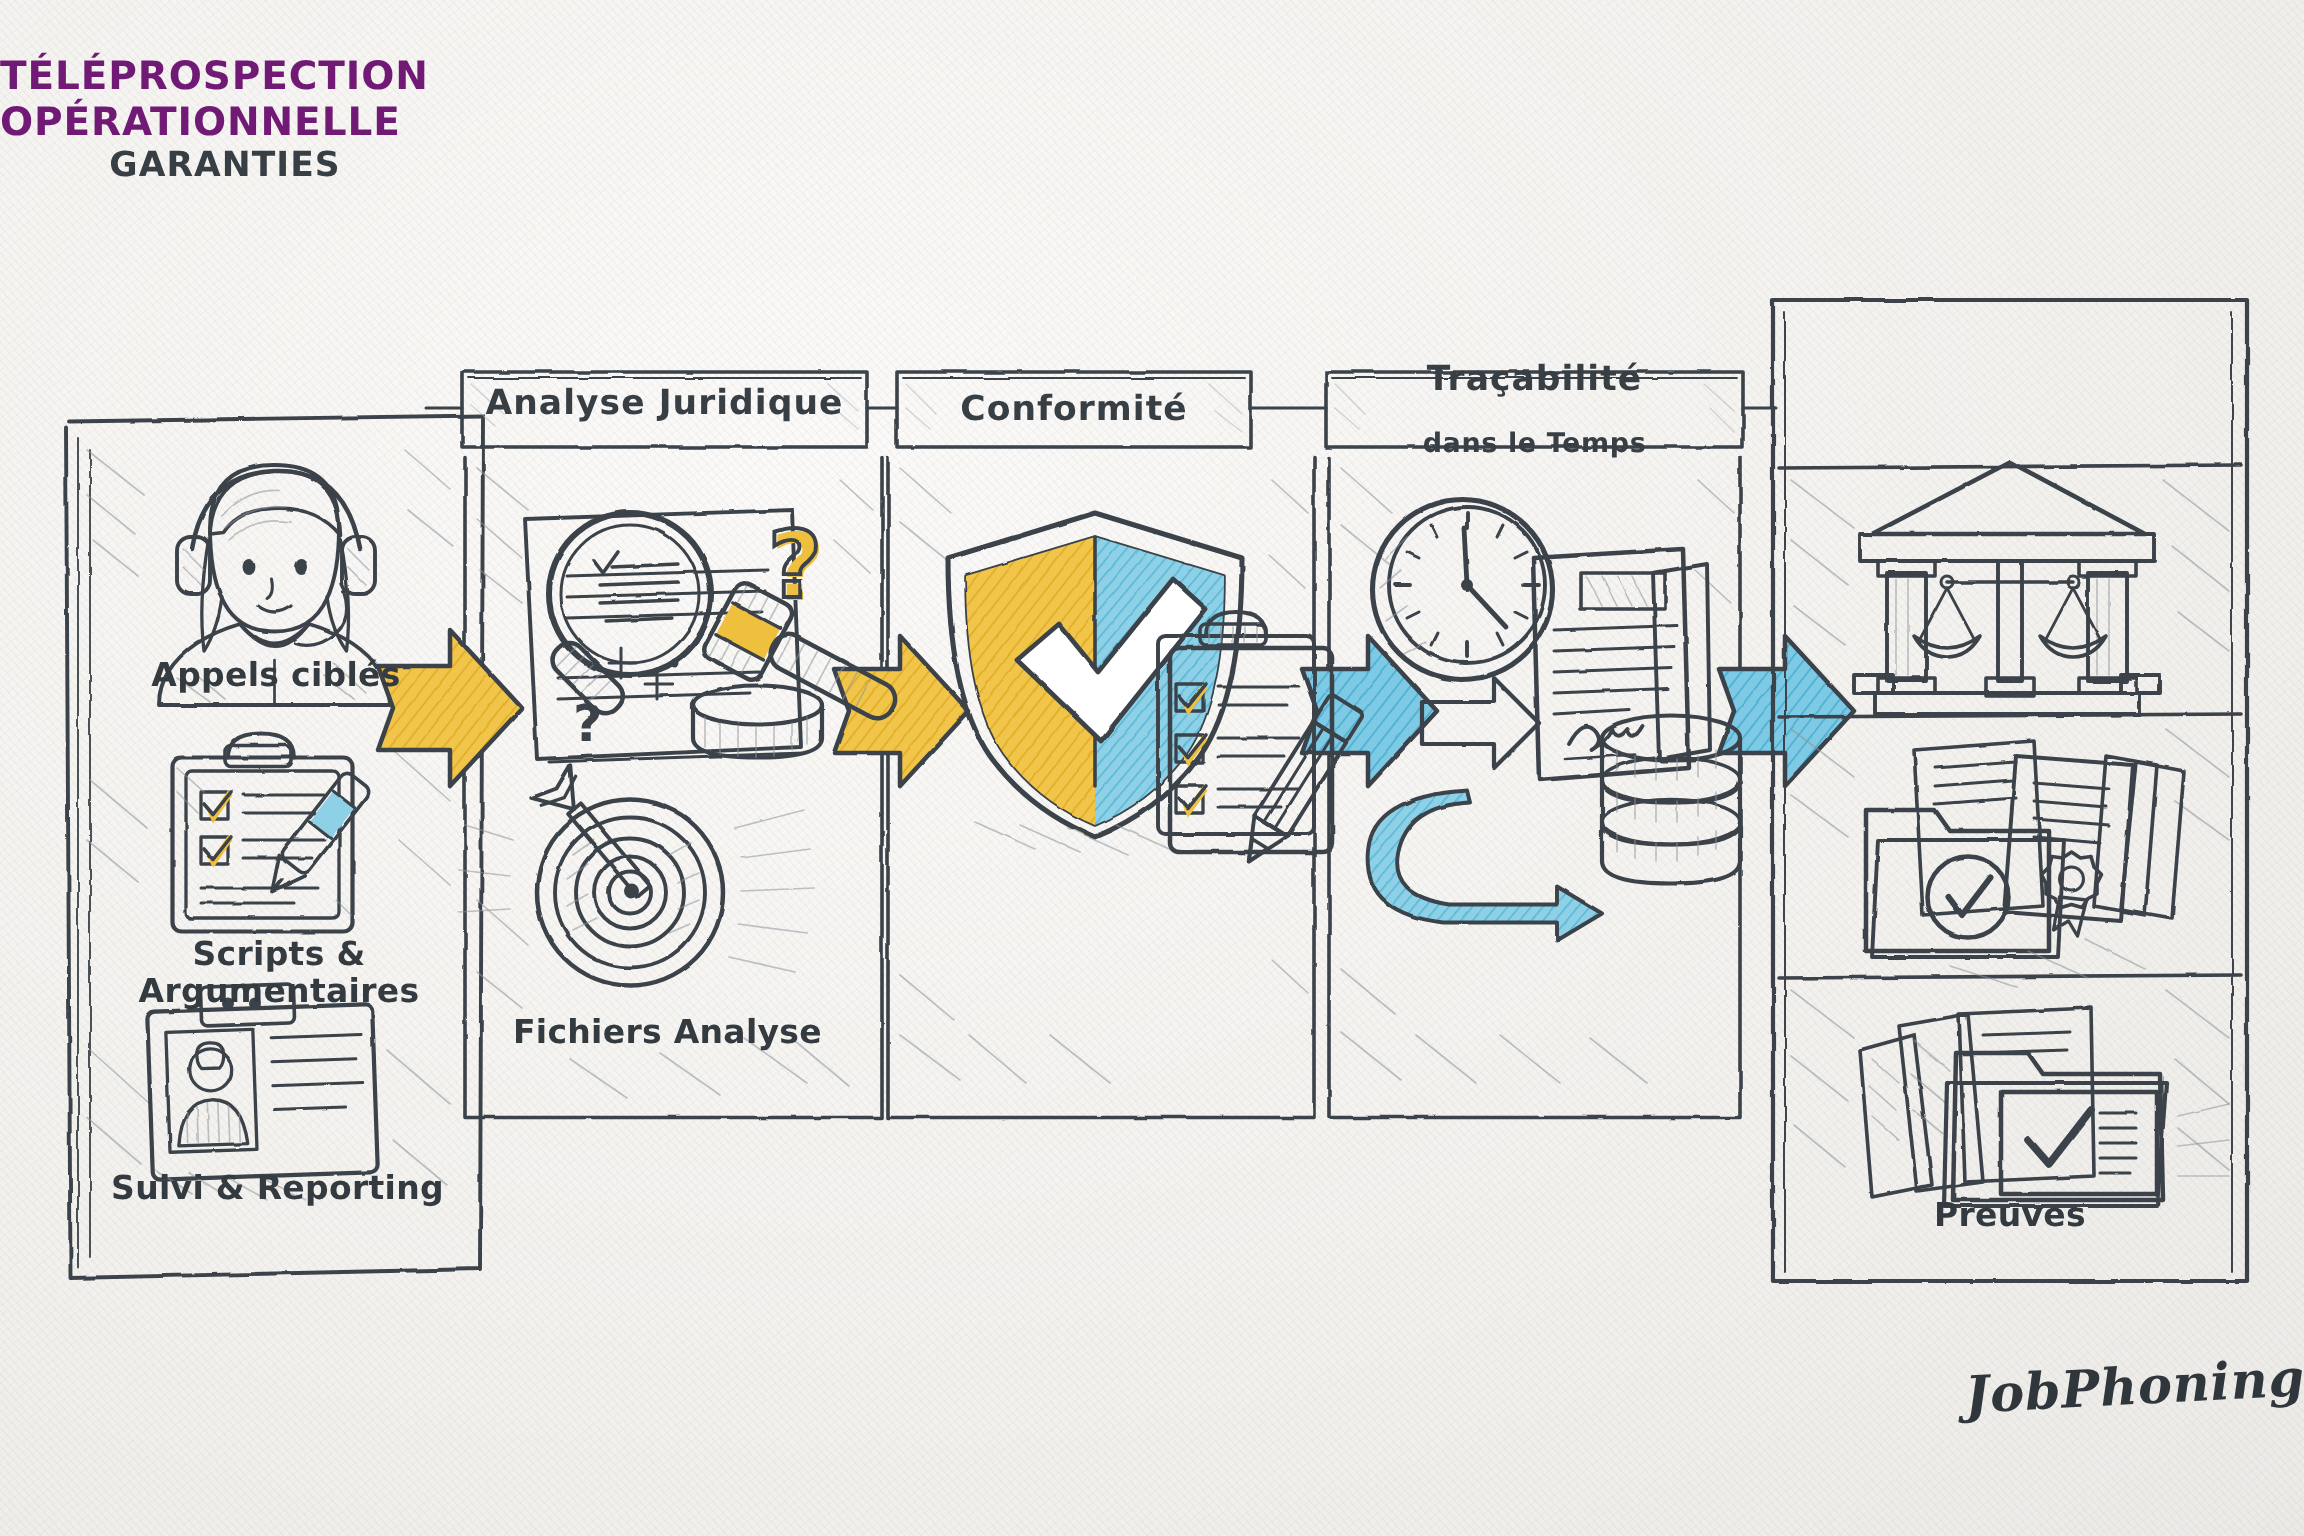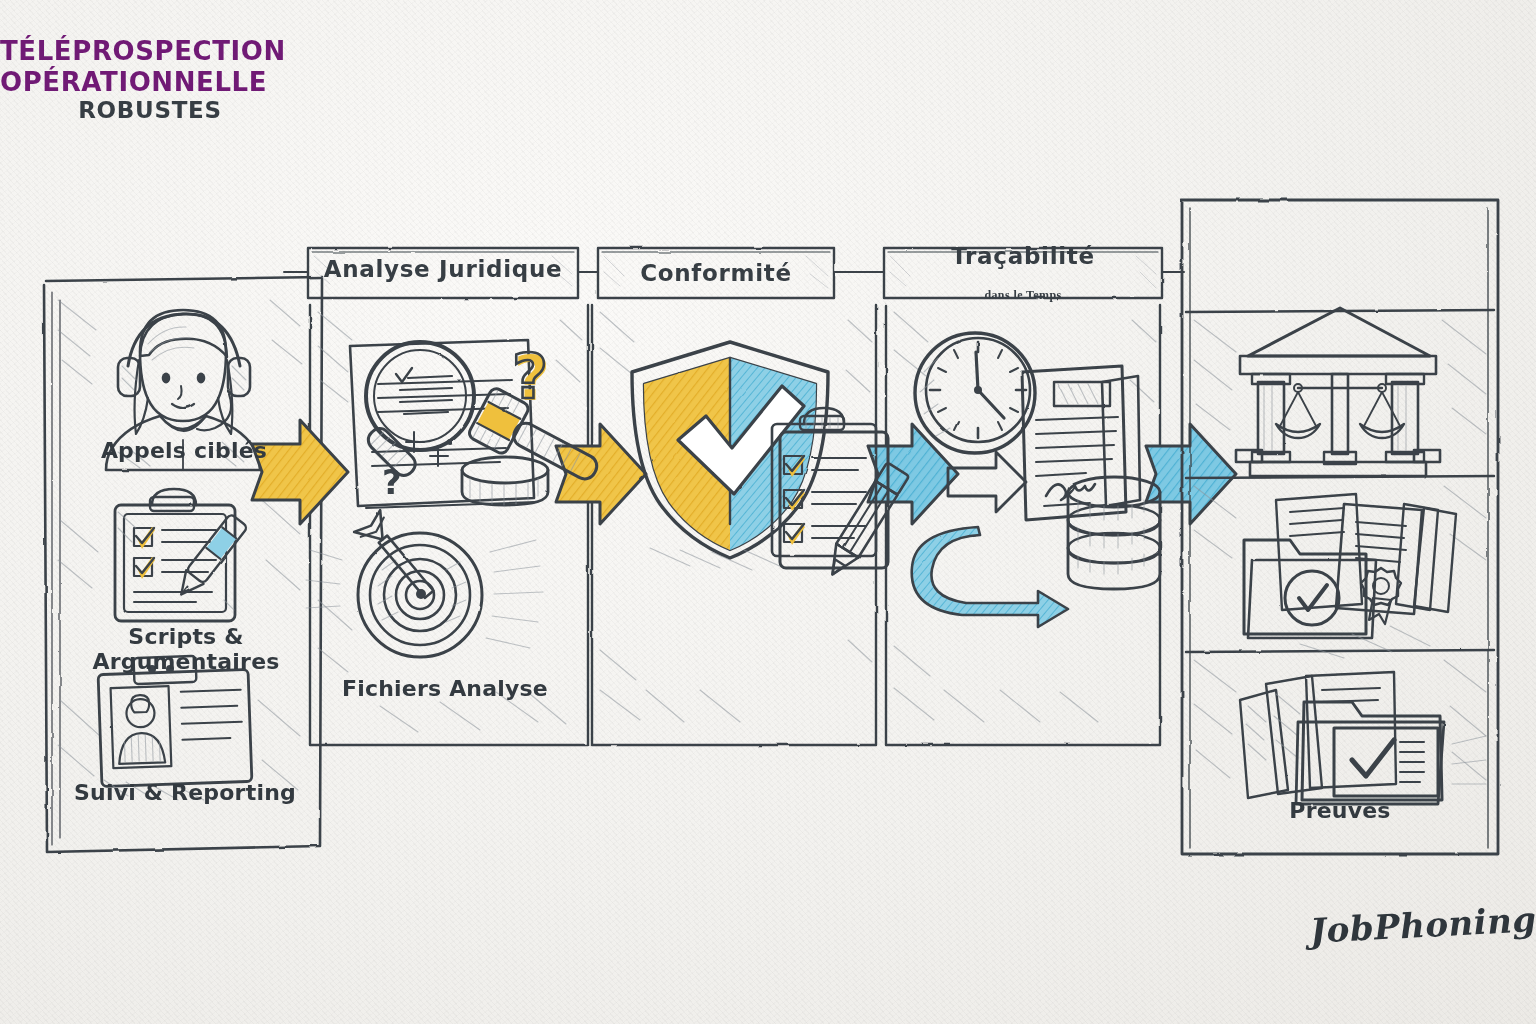--- a/index.html
+++ b/index.html
@@ -28,21 +28,21 @@
   #t-main{
     left:60px;top:196px;width:300px;
     font-size:26px;line-height:1.18;letter-spacing:.6px;
     font-weight:700;color:#701a75;margin-top:36px;
   }
   .stage-head{
     position:absolute;display:flex;align-items:center;justify-content:center;
     font-size:23px;font-weight:700;letter-spacing:.7px;color:#373e44;
     text-align:center;
   }
-  .stage-head .sm{font-size:12px;letter-spacing:.4px;font-family:Liberation Serif, serif;}
+  .stage-head .sm{font-size:18px;letter-spacing:.4px;}
   .cap{
     position:absolute;text-align:center;font-size:22px;font-weight:700;
     color:#333a40;letter-spacing:.2px;
   }
   #t-final{
     left:1196px;top:216px;width:300px;text-align:center;
     font-size:23px;line-height:1.2;font-weight:700;letter-spacing:.7px;color:#373e44;
   }
   #logo{
     position:absolute;left:1310px;top:905px;
@@ -489,21 +489,21 @@
 <div class="stage-head" style="left:598px;top:250px;width:236px;height:46px;align-items:center;">
   <span>Conformité</span>
 </div>
 
 <div class="stage-head" style="left:884px;top:250px;width:278px;height:46px;gap:19px;flex-direction:column;">
   <span>Traçabilité</span>
   <span class="sm">dans le Temps</span>
 </div>
 
 <div id="t-final">
-  <div>ROBUSTES</div>
+  <div>GARANTIES</div>
 </div>
 
 <div class="cap" style="left:60px;top:438px;width:248px;">Appels ciblés</div>
 <div class="cap" style="left:48px;top:624px;width:276px;">Scripts &amp; Argumentaires</div>
 <div class="cap" style="left:60px;top:780px;width:250px;">Suivi &amp; Reporting</div>
 
 <div class="cap" style="left:330px;top:676px;width:230px;">Fichiers Analyse</div>
 
 <div class="cap" style="left:1230px;top:798px;width:220px;">Preuves</div>
 

